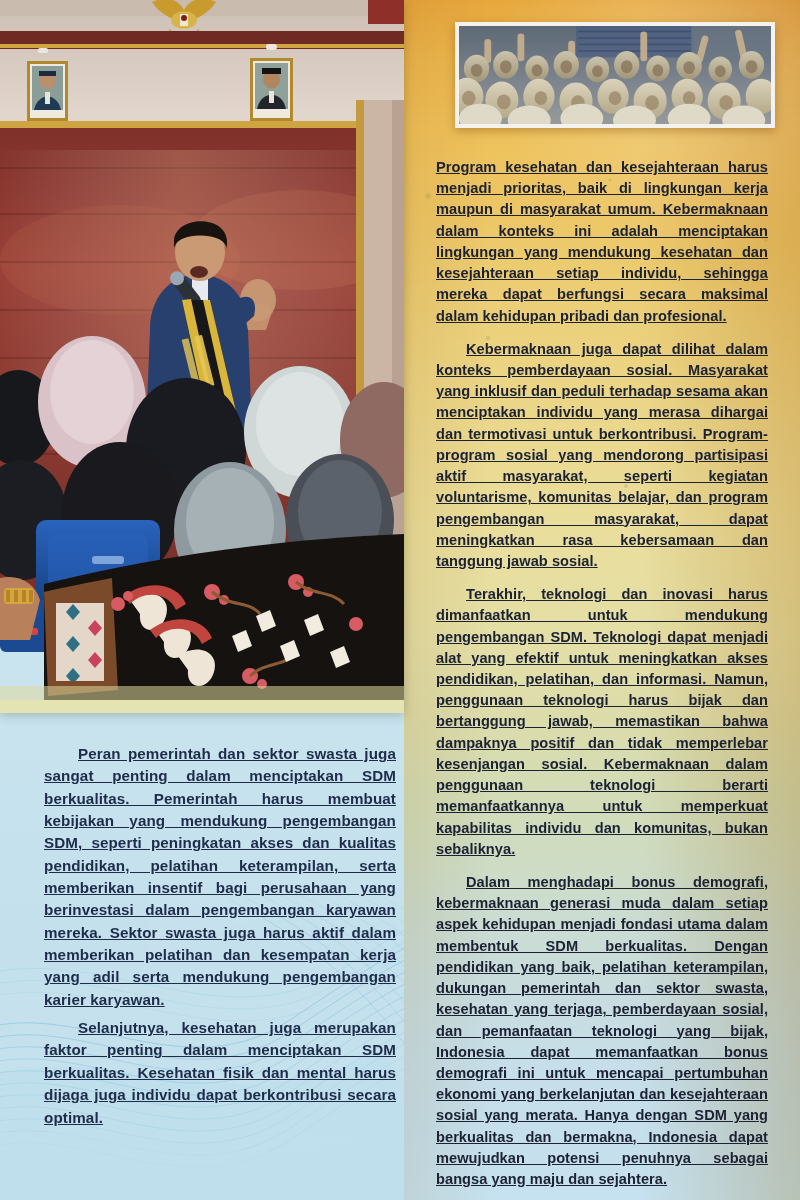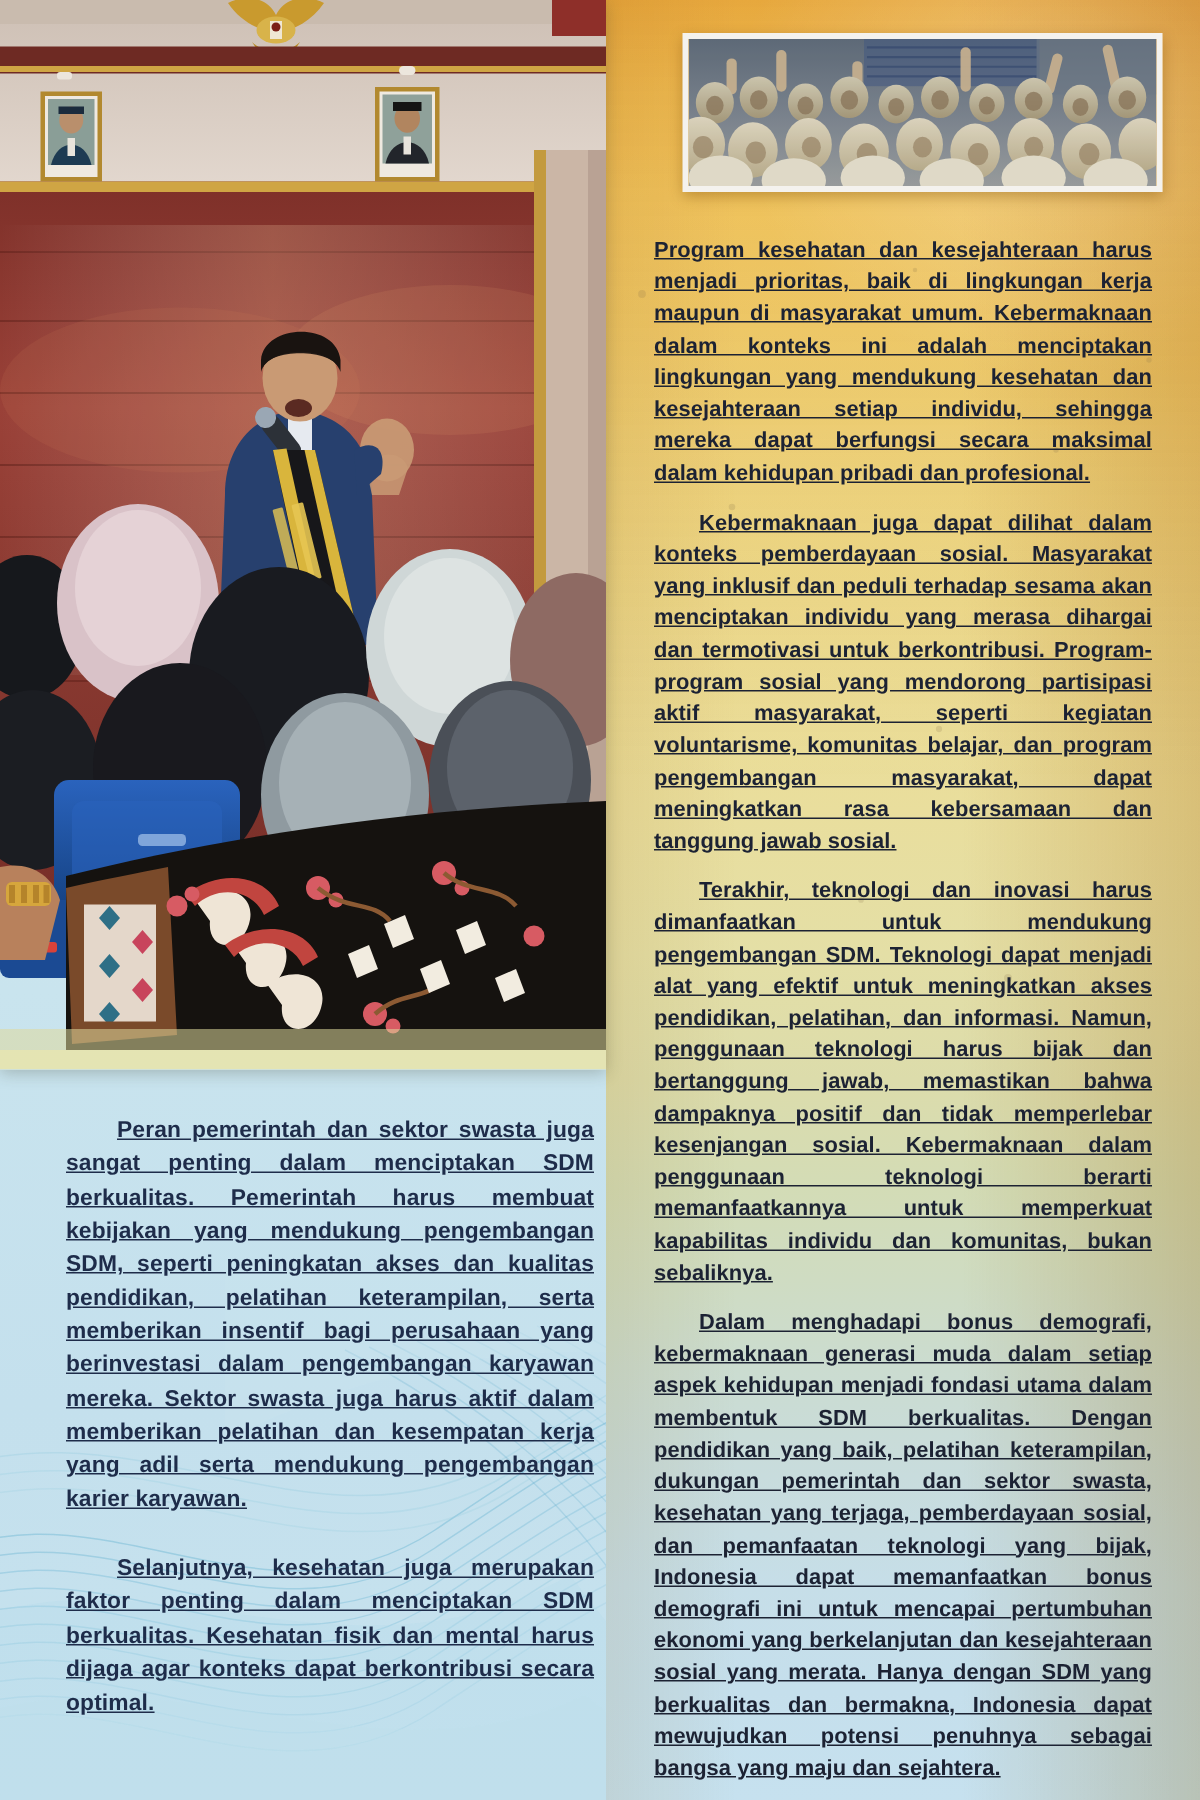--- a/index.html
+++ b/index.html
@@ -83,21 +83,21 @@
   .col-text {
     font-family:"Liberation Sans", sans-serif;
     text-align:justify;
     -webkit-hyphens:none; hyphens:none;text-decoration:underline;
   }
   #left-text {
     position:absolute; left:44px; top:743px; width:352px; z-index:4;
     color:#1e2c4a; font-size:15.2px; line-height:1.47; font-weight:600;
     letter-spacing:.1px;
   }
-  #left-text p { text-indent:34px; margin-bottom:24px; text-align:justify; }
+  #left-text p { text-indent:34px; margin-bottom:6px; text-align:justify; }
   #left-text p:last-child { margin-bottom:0; }
 
   #right-text {
     position:absolute; left:436px; top:157px; width:332px; z-index:4;
     color:#1c2233; font-size:14.6px; line-height:1.455; font-weight:600;
     letter-spacing:.05px;
   }
   #right-text p { text-indent:30px; margin-bottom:12px; text-align:justify; }
   #right-text p:first-child { text-indent:0; }
   #right-text p:last-child { margin-bottom:16px; }
@@ -472,21 +472,21 @@
         </g>
       </g>
 
       <rect x="0" y="686" width="404" height="27" fill="#dfd89c" opacity=".55"></rect>
       <rect x="0" y="700" width="404" height="13" fill="#e9e6ae" opacity=".75"></rect>
     </svg>
   </div>
 
   <div id="left-text" class="col-text">
     <p>Peran pemerintah dan sektor swasta juga sangat penting dalam menciptakan SDM berkualitas. Pemerintah harus membuat kebijakan yang mendukung pengembangan SDM, seperti peningkatan akses dan kualitas pendidikan, pelatihan keterampilan, serta memberikan insentif bagi perusahaan yang berinvestasi dalam pengembangan karyawan mereka. Sektor swasta juga harus aktif dalam memberikan pelatihan dan kesempatan kerja yang adil serta mendukung pengembangan karier karyawan.</p>
-    <p>Selanjutnya, kesehatan juga merupakan faktor penting dalam menciptakan SDM berkualitas. Kesehatan fisik dan mental harus dijaga agar konteks dapat berkontribusi secara optimal.</p>
+    <p>Selanjutnya, kesehatan juga merupakan faktor penting dalam menciptakan SDM berkualitas. Kesehatan fisik dan mental harus dijaga juga individu dapat berkontribusi secara optimal.</p>
   </div>
 
   <div id="right-text" class="col-text">
     <p>Program kesehatan dan kesejahteraan harus menjadi prioritas, baik di lingkungan kerja maupun di masyarakat umum. Kebermaknaan dalam konteks ini adalah menciptakan lingkungan yang mendukung kesehatan dan kesejahteraan setiap individu, sehingga mereka dapat berfungsi secara maksimal dalam kehidupan pribadi dan profesional.</p>
     <p>Kebermaknaan juga dapat dilihat dalam konteks pemberdayaan sosial. Masyarakat yang inklusif dan peduli terhadap sesama akan menciptakan individu yang merasa dihargai dan termotivasi untuk berkontribusi. Program-program sosial yang mendorong partisipasi aktif masyarakat, seperti kegiatan voluntarisme, komunitas belajar, dan program pengembangan masyarakat, dapat meningkatkan rasa kebersamaan dan tanggung jawab sosial.</p>
     <p>Terakhir, teknologi dan inovasi harus dimanfaatkan untuk mendukung pengembangan SDM. Teknologi dapat menjadi alat yang efektif untuk meningkatkan akses pendidikan, pelatihan, dan informasi. Namun, penggunaan teknologi harus bijak dan bertanggung jawab, memastikan bahwa dampaknya positif dan tidak memperlebar kesenjangan sosial. Kebermaknaan dalam penggunaan teknologi berarti memanfaatkannya untuk memperkuat kapabilitas individu dan komunitas, bukan sebaliknya.</p>
     <p>Dalam menghadapi bonus demografi, kebermaknaan generasi muda dalam setiap aspek kehidupan menjadi fondasi utama dalam membentuk SDM berkualitas. Dengan pendidikan yang baik, pelatihan keterampilan, dukungan pemerintah dan sektor swasta, kesehatan yang terjaga, pemberdayaan sosial, dan pemanfaatan teknologi yang bijak, Indonesia dapat memanfaatkan bonus demografi ini untuk mencapai pertumbuhan ekonomi yang berkelanjutan dan kesejahteraan sosial yang merata. Hanya dengan SDM yang berkualitas dan bermakna, Indonesia dapat mewujudkan potensi penuhnya sebagai bangsa yang maju dan sejahtera.</p>
   </div>
 
 </div>

